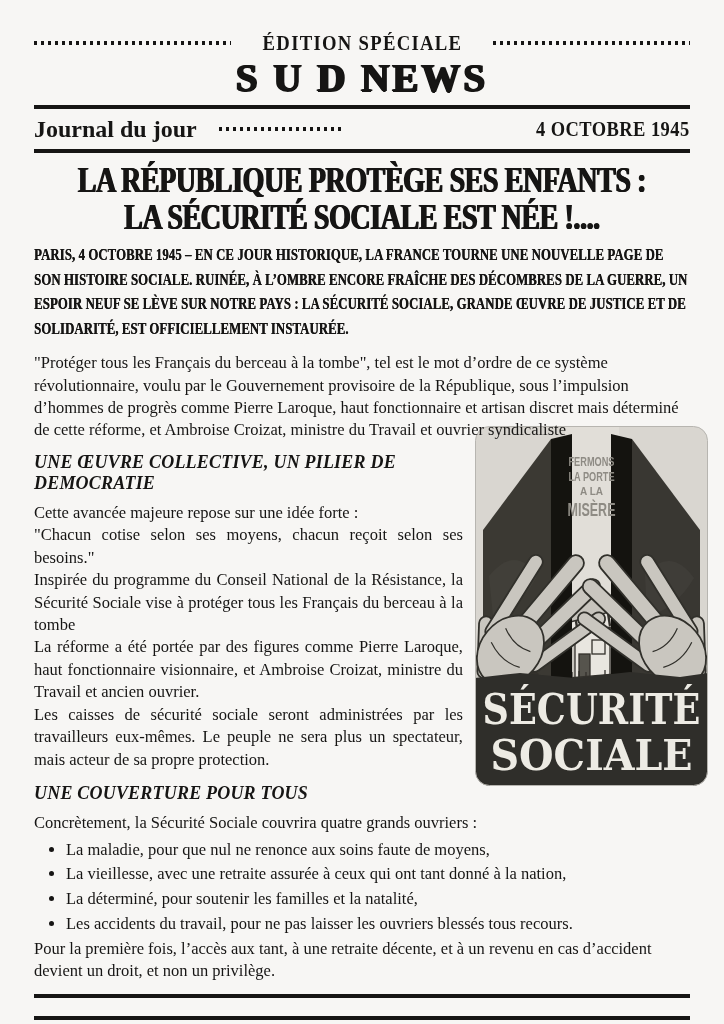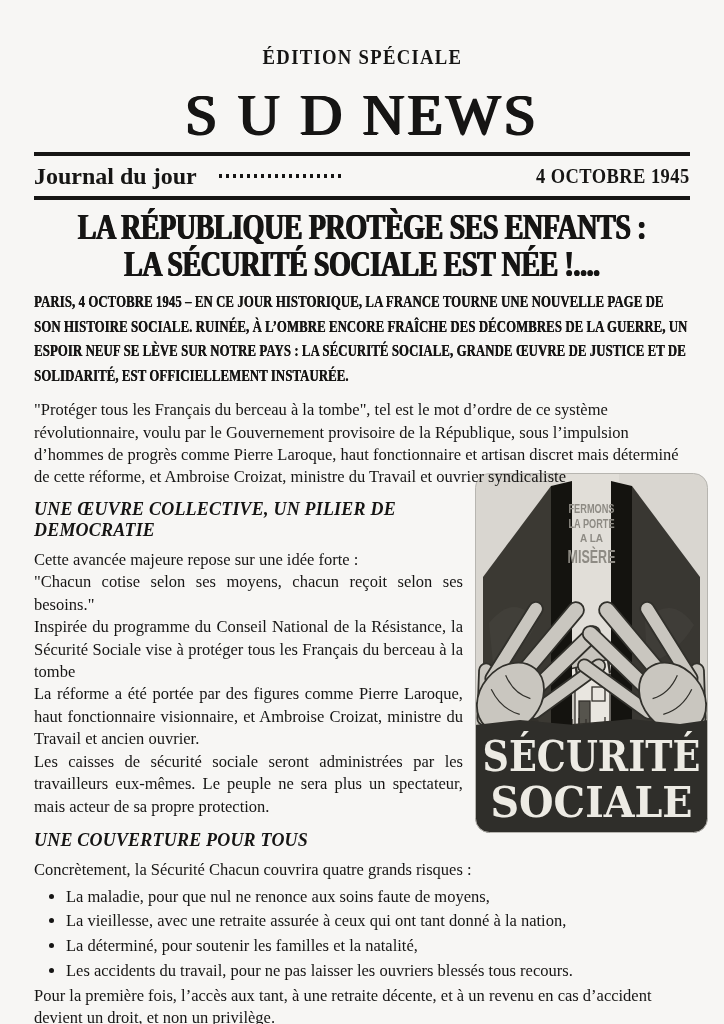--- a/index.html
+++ b/index.html
@@ -5,26 +5,26 @@
   :root{ --ink:#161514; --paper:#f7f6f4; }
   *{box-sizing:border-box;}
   html,body{margin:0;padding:0;background:#eceae8;}
   .page{
     position:relative;width:724px;height:1024px;margin:0 auto;
     background:var(--paper);color:var(--ink);
     padding:26px 34px 0 34px;overflow:hidden;
     font-family:"Liberation Serif", serif;
   }
   
-  .edition-row{display:flex;align-items:center;gap:14px;margin-top:4px;flex-direction:column;}
+  .edition-row{display:flex;align-items:center;gap:14px;margin-top:4px;}
   .dots{flex:1;height:4px;background:repeating-linear-gradient(to right,var(--ink) 0 3px,transparent 3px 7px);}
   .edition{display:inline-block;font-weight:bold;font-size:22px;letter-spacing:1.5px;
     transform:scaleX(.85);white-space:nowrap;}
   .np-title{
-    text-align:center;font-size:58px;line-height:1.0;margin:2px 0 8px;font-weight:normal;
+    text-align:center;font-size:39px;line-height:1.0;margin:2px 0 8px;font-weight:bold;
     letter-spacing:3px;
     text-shadow:1.2px 0 var(--ink), -1.2px 0 var(--ink), 0 1px var(--ink);
   }
   .rule{height:4px;background:var(--ink);}
   .kicker-row{display:flex;align-items:center;margin:3px 0;height:34px;}
   .kicker{font-weight:bold;font-size:24px;white-space:nowrap;}
   .leader{flex:1;height:4px;margin:0 44px 0 22px;max-width:300px;
     background:repeating-linear-gradient(to right,var(--ink) 0 3px,transparent 3px 7px);}
   .spacer{flex:1;}
   .issue-date{display:inline-block;font-weight:bold;font-size:21px;letter-spacing:.5px;
@@ -172,21 +172,21 @@
       </figure>
 
       <h3 class="subhead first">UNE ŒUVRE COLLECTIVE, UN PILIER DE DEMOCRATIE</h3>
       <p class="body-par just">Cette avancée majeure repose sur une idée forte :</p>
       <p class="body-par just">"Chacun cotise selon ses moyens, chacun reçoit selon ses besoins."</p>
       <p class="body-par just">Inspirée du programme du Conseil National de la Résistance, la Sécurité Sociale vise à protéger tous les Français du berceau à la tombe</p>
       <p class="body-par just">La réforme a été portée par des figures comme Pierre Laroque, haut fonctionnaire visionnaire, et Ambroise Croizat, ministre du Travail et ancien ouvrier.</p>
       <p class="body-par just">Les caisses de sécurité sociale seront administrées par les travailleurs eux-mêmes. Le peuple ne sera plus un spectateur, mais acteur de sa propre protection.</p>
 
       <h3 class="subhead">UNE COUVERTURE POUR TOUS</h3>
-      <p class="body-par">Concrètement, la Sécurité Chacun couvrira quatre grands risques :</p>
+      <p class="body-par">Concrètement, la Sécurité Sociale couvrira quatre grands ouvriers :</p>
       <ul class="risks">
         <li>La maladie, pour que nul ne renonce aux soins faute de moyens,</li>
         <li>La vieillesse, avec une retraite assurée à ceux qui ont tant donné à la nation,</li>
         <li>La déterminé, pour soutenir les familles et la natalité,</li>
         <li>Les accidents du travail, pour ne pas laisser les ouvriers blessés tous recours.</li>
       </ul>
       <p class="body-par">Pour la première fois, l’accès aux tant, à une retraite décente, et à un revenu en cas d’accident devient un droit, et non un privilège.</p>
     </div>
 
     <div class="quote-box">

